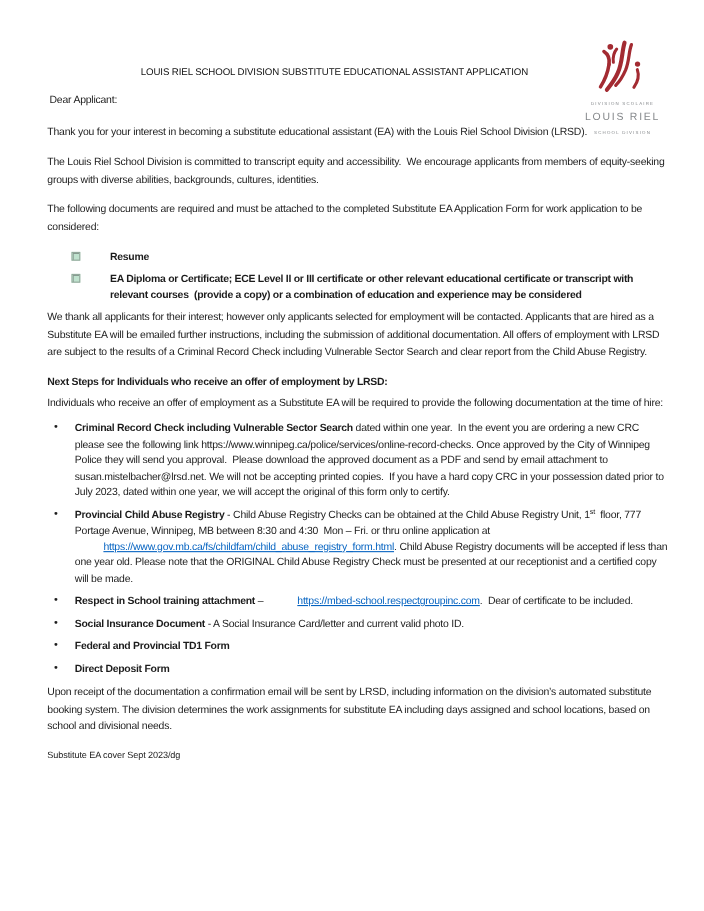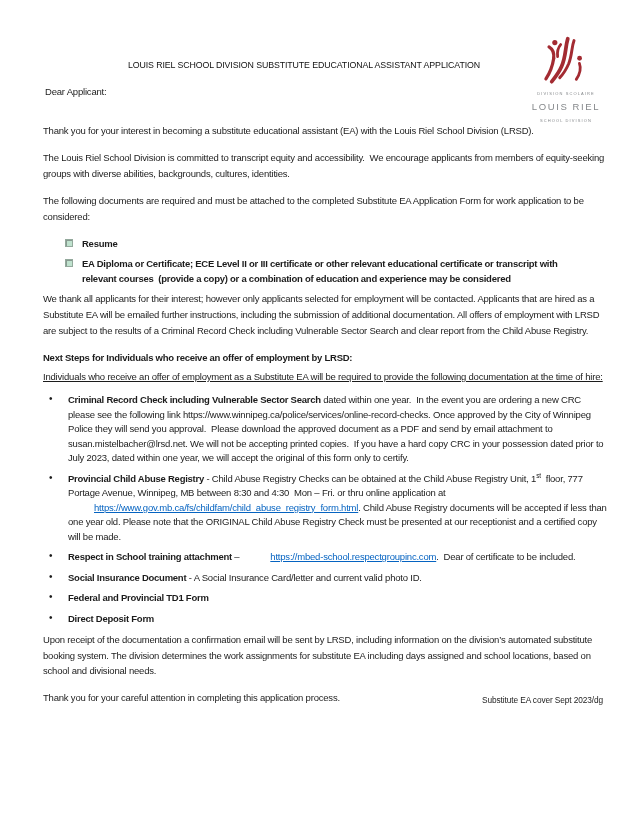--- a/index.html
+++ b/index.html
@@ -40,38 +40,38 @@
     white-space: nowrap;
   }
   .logo-name {
     font-size: 9.5px; letter-spacing: 1.6px;
     color: var(--logo_text, #85888b);
     margin: 6px 0;
     white-space: nowrap;
   }
 
   
-  .salutation { line-height: 16px; margin-bottom: 23px; padding-left: 2px; }
+  .salutation { line-height: 16px; margin-bottom: 13px; padding-left: 2px; }
   p.body { line-height: 16px; margin-bottom: 11px; }
 
   
   .checklist { margin: 1px 0 4px 22px; }
-  .check-item { display: flex; gap: 9px; margin-bottom: 5px; line-height: 15px; }
+  .check-item { display: flex; gap: 27px; margin-bottom: 5px; line-height: 15px; }
   .checkbox {
     flex: 0 0 auto;
     width: 8px; height: 8px; margin-top: 3px;
     background: var(--checkbox_fill, #bfe2ce);
     border: 1px solid #93a99c;
     box-shadow: inset 1px 1px 0 rgba(90,95,92,.55);
   }
   .check-item .lbl { max-width: 478px; }
 
   
   .ns-heading { line-height: 16px; margin-bottom: 3px; }
-  .ns-intro { line-height: 15px; margin-bottom: 9px; text-decoration: underline; }
+  .ns-intro { line-height: 15px; margin-bottom: 9px; }
   .bullets { list-style: none; margin-bottom: 4px; }
   .bullets li {
     position: relative;
     padding-left: 25px;
     line-height: 14.5px;
     margin-bottom: 6px;
     max-width: 564px;
   }
   .bullets li .marker {
     position: absolute; left: 6px; top: -1px;
@@ -143,17 +143,16 @@
     <li class="txt"><span class="marker">•</span><span class="runs"><span class="b">Provincial Child Abuse Registry</span><span> - Child Abuse Registry Checks can be obtained at the Child Abuse Registry Unit, 1</span><sup>st</sup><span>  floor, 777 Portage Avenue, Winnipeg, MB between 8:30 and 4:30  Mon – Fri. or thru online application at </span><a href="#" class="doc-link">https://www.gov.mb.ca/fs/childfam/child_abuse_registry_form.html</a><span>. Child Abuse Registry documents will be accepted if less than one year old. Please note that the ORIGINAL Child Abuse Registry Check must be presented at our receptionist and a certified copy will be made.</span></span></li>
     <li class="txt"><span class="marker">•</span><span class="runs"><span class="b">Respect in School training attachment</span><span> –  </span><a href="#" class="doc-link">https://mbed-school.respectgroupinc.com</a><span>.  Dear of certificate to be included.</span></span></li>
     <li class="txt"><span class="marker">•</span><span class="runs"><span class="b">Social Insurance Document</span><span> - A Social Insurance Card/letter and current valid photo ID.</span></span></li>
     <li class="txt"><span class="marker">•</span><span class="runs"><span class="b">Federal and Provincial TD1 Form</span></span></li>
     <li class="txt"><span class="marker">•</span><span class="runs"><span class="b">Direct Deposit Form</span></span></li>
   </ul>
 
   <p class="closing txt">Upon receipt of the documentation a confirmation email will be sent by LRSD, including information on the division’s automated substitute booking system. The division determines the work assignments for substitute EA including days assigned and school locations, based on school and divisional needs.</p>
 
   <div class="footer-row">
-    <div class="left txt">Thank you for your careful attention in completing this application process.</div>
     <div class="right txt">Substitute EA cover Sept 2023/dg</div>
   </div>
 
 </div>
 
 </body></html>

